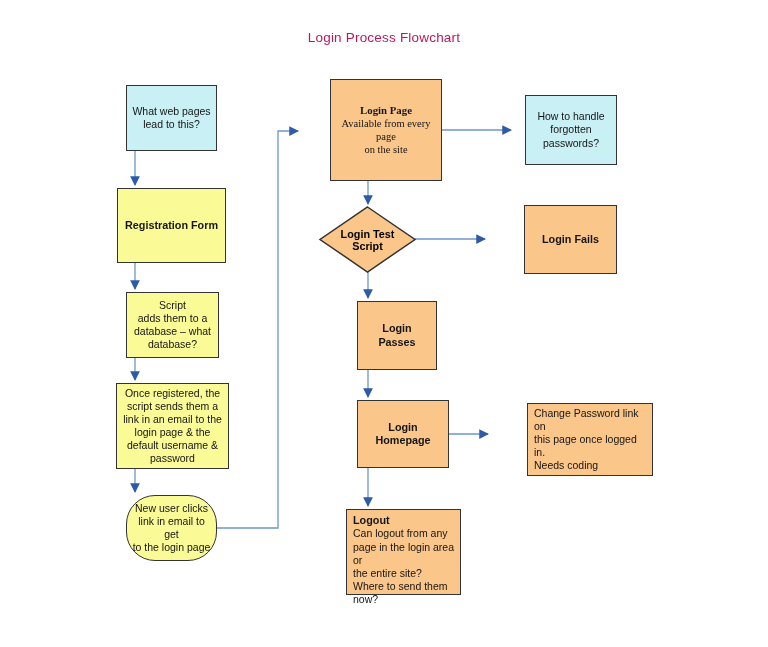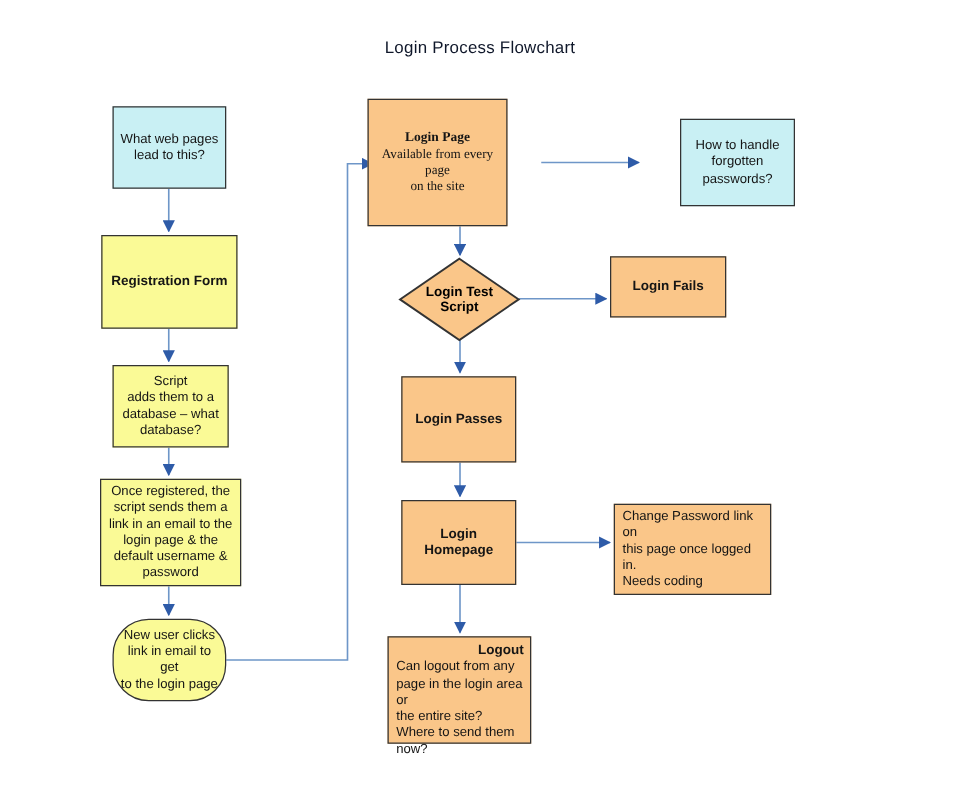--- a/index.html
+++ b/index.html
@@ -2,30 +2,30 @@
 <html style="--note-yellow: #FAFA96; --highlight-cyan: #C9F0F4; --process-orange: #FAC689; --border: #333333; --connector-line: #6E96C8; --arrowhead: #2E5BA8;"><head>
 <meta charset="utf-8">
 <style>
   html,body{margin:0;padding:0;background:#ffffff;}
   .canvas{
     position:relative;width:768px;height:647px;background:#ffffff;
     font-family:"Liberation Sans",sans-serif;overflow:hidden;
   }
   .page-title{
     position:absolute;top:30px;left:0;width:100%;text-align:center;
-    font-size:13.5px;color:#0f172a;letter-spacing:.2px;
+    font-size:13.5px;color:#be185d;letter-spacing:.2px;
   }
   .svg-layer{position:absolute;left:0;top:0;width:768px;height:647px;}
   .conn{stroke:var(--connector-line);stroke-width:1.3;fill:none;}
   #arrowhead path{fill:var(--arrowhead);}
   .diamond-shape{fill:var(--process-orange);stroke:var(--border);stroke-width:1.5;}
   .node{
     position:absolute;box-sizing:border-box;border:1.5px solid var(--border);
     display:flex;flex-direction:column;justify-content:center;align-items:center;
-    text-align:center;font-size:10.5px;line-height:1.25;color:#151515;padding:18px 5px;
+    text-align:center;font-size:10.5px;line-height:1.25;color:#151515;padding:18px 5px;margin-left:36px;
   }
   .yellow{background:var(--note-yellow);align-items:center;}
   .cyan{background:var(--highlight-cyan);}
   .orange{background:var(--process-orange);}
   .node-title{font-weight:bold;font-size:10.8px;}
   .node-body{white-space:pre-line;}
   .left-align{align-items:flex-start;text-align:left;}
   .top-align{justify-content:flex-start;padding-top:4px;}
   .diamond-label{
     position:absolute;border:none;background:transparent;display:flex;
@@ -94,44 +94,44 @@
     <span class="node-title">Login Page</span>
     <span class="node-body">Available from every page
 on the site</span>
   </div>
 
   <div class="diamond-label" style="left:320px;top:207px;width:95px;height:65px;">
     <span class="node-title node-body">Login Test
 Script</span>
   </div>
 
-  <div class="node orange" style="left:321px;top:301px;width:92px;height:69px;">
+  <div class="node orange" style="left:321px;top:301px;width:80px;height:69px;">
     <span class="node-title">Login Passes</span>
   </div>
 
   <div class="node orange" style="left:321px;top:400px;width:92px;height:68px;">
     <span class="node-title">Login Homepage</span>
   </div>
 
-  <div class="node orange left-align top-align" style="left:310px;top:509px;width:115px;height:86px;padding-left:6px;align-items:flex-end;">
+  <div class="node orange left-align top-align" style="left:310px;top:509px;width:115px;height:86px;padding-left:6px;">
     <span class="node-title">Logout</span>
     <span class="node-body">Can logout from any
 page in the login area or
 the entire site?
 Where to send them
 now?</span>
   </div>
 
-  <div class="node cyan" style="left:544px;top:95px;width:92px;height:70px;">
+  <div class="node cyan" style="left:489px;top:95px;width:92px;height:70px;">
     <span class="node-body">How to handle
 forgotten
 passwords?</span>
   </div>
 
-  <div class="node orange" style="left:488px;top:205px;width:93px;height:49px;">
+  <div class="node orange" style="left:488px;top:205px;width:93px;height:69px;">
     <span class="node-title">Login Fails</span>
   </div>
 
   <div class="node orange left-align" style="left:491px;top:403px;width:126px;height:73px;padding-left:6px;">
     <span class="node-body">Change Password link on
 this page once logged in.
 Needs coding</span>
   </div>
 
 </div>

